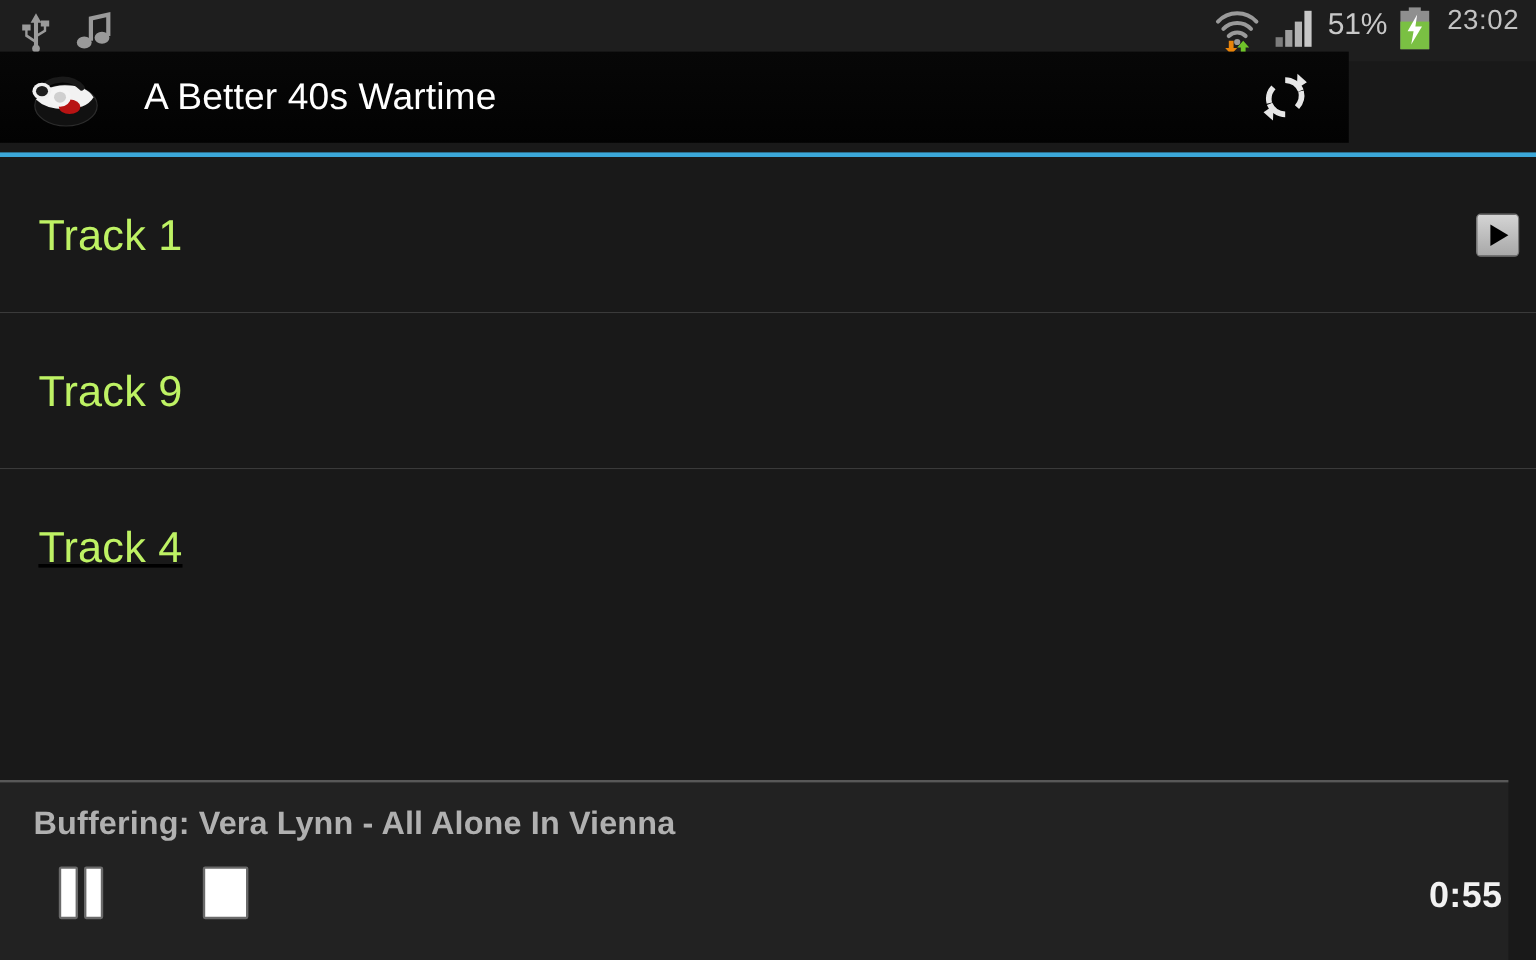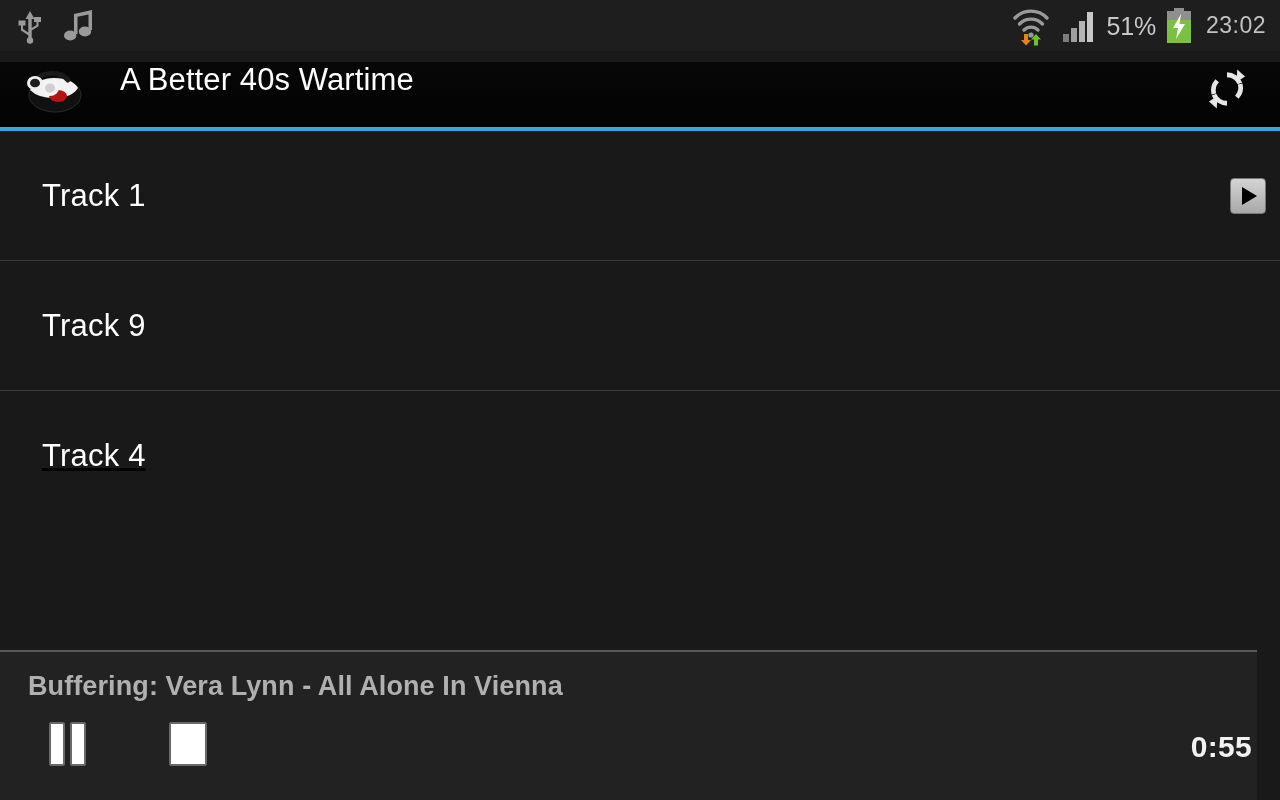--- a/index.html
+++ b/index.html
@@ -11,42 +11,42 @@
   }
 
   
   #status-bar{
     position:absolute; left:0; top:0; width:1280px; height:51px;
     background:#1e1e1e;
     display:flex; align-items:center;
   }
   #status-left{ display:flex; align-items:center; gap:16px; padding-left:14px; }
   #status-right{
-    margin-left:auto; display:flex; align-items:center;
+    margin-left:auto; display:flex; align-items:flex-start;
     gap:9px; padding-right:14px;
   }
   .usb-ico{ width:32px; height:36px; display:block; }
   .music-ico{ width:34px; height:36px; display:block; }
   .wifi-ico{ width:44px; height:40px; display:block; }
   .signal-ico{ width:36px; height:34px; display:block; }
   .batt-ico{ width:28px; height:36px; display:block; }
   #battery-percent{
     color:#c8c8c8; font-size:25px; letter-spacing:-0.2px;
     line-height:1; margin-top:2px;
   }
   #clock{
     color:#c2c2c2; font-size:23px; line-height:1;
     letter-spacing:0.5px; margin-top:-1px; margin-left:4px;
   }
 
   
   #action-bar{
-    position:absolute; left:0; top:62px; width:1280px; height:76px;
+    position:absolute; left:0; top:43px; width:1124px; height:76px;
     background:linear-gradient(#070707,#020202);
-    display:flex; 
+    display:flex; align-items:center;
   }
   #app-icon{
     width:62px; height:52px; margin-left:22px;
     position:relative; flex:none;
   }
   #app-title{
     color:#ffffff; font-size:31px; margin-left:36px;
     white-space:nowrap; letter-spacing:0.1px;
   }
   #spinner-triangle{
@@ -71,21 +71,21 @@
     background:#191919;
   }
   .track-row{
     position:relative; height:130px; width:1280px;
     display:flex; align-items:center;
     border-bottom:1px solid #3a3a3a;
     background:#191919;
   }
   .track-row:last-child{ border-bottom:none;text-decoration:underline; }
   .track-label{
-    color:#ffffff; font-size:31px; margin-left:42px;
+    color:#bef264; font-size:36px; margin-left:32px;
     letter-spacing:0.2px;
   }
   .track-play-btn{
     position:absolute; right:14px; top:50%;
     transform:translateY(-50%);
     width:36px; height:36px; border-radius:4px;
     background:linear-gradient(#d4d4d4,#a8a8a8);
     border:1px solid #777;
     display:flex; align-items:center; justify-content:center;
   }

